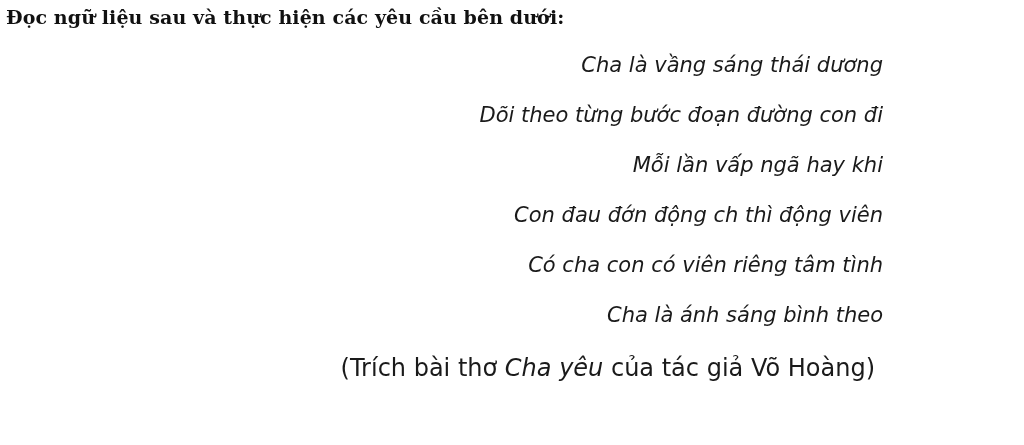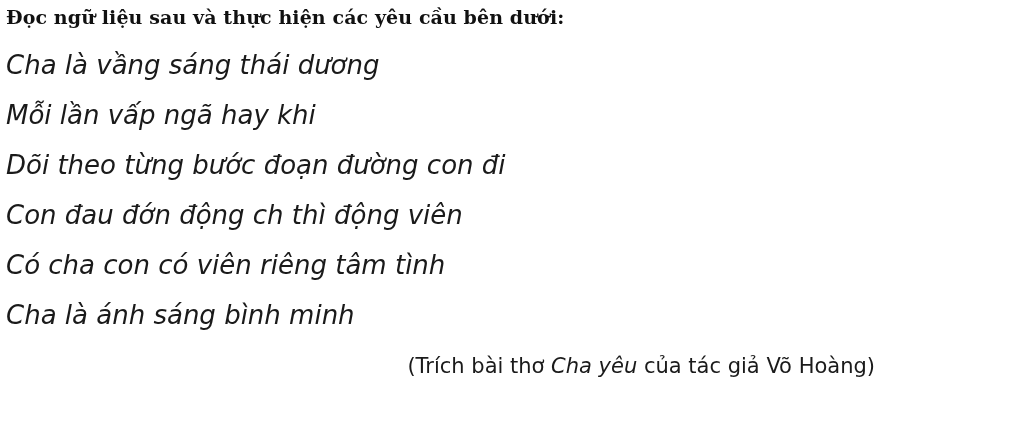--- a/index.html
+++ b/index.html
@@ -32,50 +32,50 @@
     text-align: left;
   }
   .poem {
     margin: 0;
     padding: 0;
     list-style: none;
   }
   .poem-line {
     font-family: "DejaVu Sans", sans-serif;
     font-style: italic;
-    font-size: 26px;
+    font-size: 21px;
     line-height: 50px;
-    text-align: left;
+    text-align: right;
     color: #1a1a1a;
     white-space: nowrap;
   }
   .attribution {
     margin-top: 14px;
     text-align: right;
     font-family: "DejaVu Sans", sans-serif;
-    font-size: 21px;
+    font-size: 24px;
     color: #1a1a1a;
     padding-right: 8px;
     white-space: nowrap;
   }
   .attribution .title-italic {
     font-style: italic;
   }
 </style>
 </head>
 <body>
 
 <div class="page">
 
   <p class="instruction">Đọc ngữ liệu sau và thực hiện các yêu cầu bên dưới:</p>
 
   <div class="poem">
     <div class="poem-line">Cha là vầng sáng thái dương</div>
+    <div class="poem-line">Dõi theo từng bước đoạn đường con đi</div>
     <div class="poem-line">Mỗi lần vấp ngã hay khi</div>
-    <div class="poem-line">Dõi theo từng bước đoạn đường con đi</div>
     <div class="poem-line">Con đau đớn động ch thì động viên</div>
     <div class="poem-line">Có cha con có viên riêng tâm tình</div>
-    <div class="poem-line">Cha là ánh sáng bình minh</div>
+    <div class="poem-line">Cha là ánh sáng bình theo</div>
   </div>
 
   <div class="attribution"><span>(Trích bài thơ </span><span class="title-italic">Cha yêu</span><span> của tác giả Võ Hoàng)</span></div>
 
 </div>
 
 </body></html>

